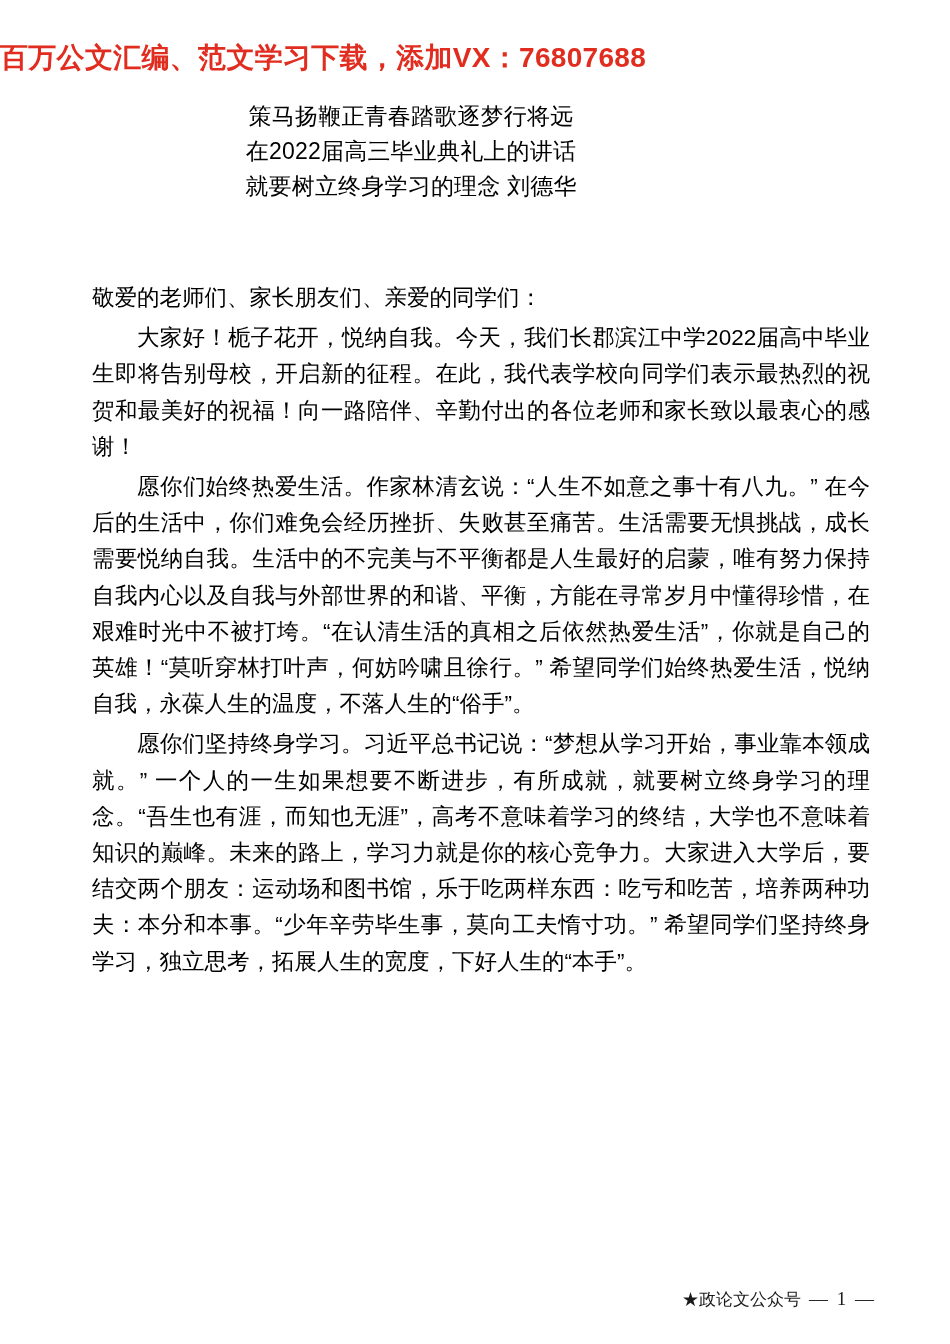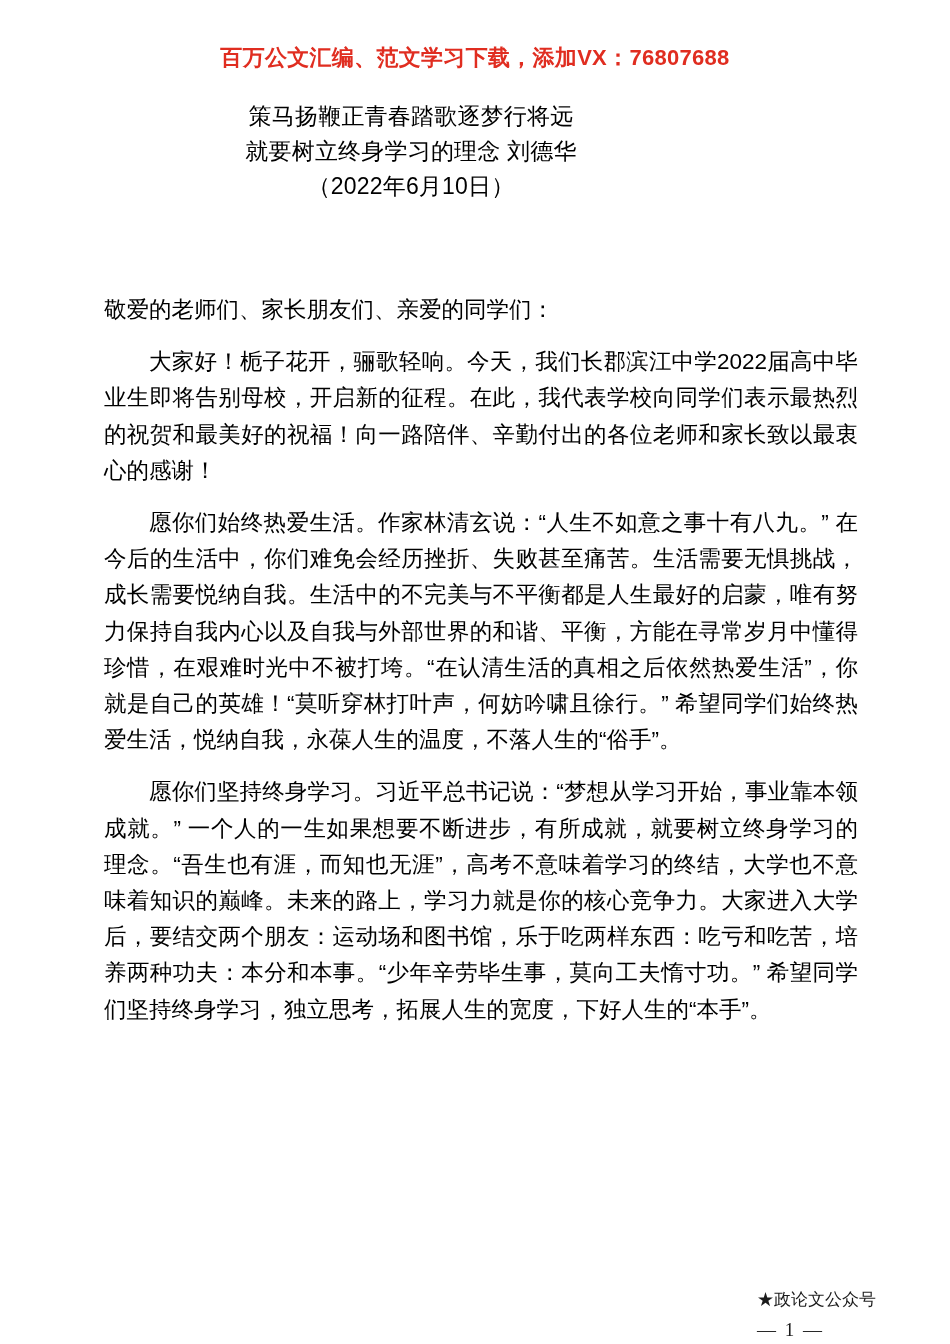--- a/index.html
+++ b/index.html
@@ -22,23 +22,22 @@
     height: 1344px;
     box-sizing: border-box;
   }
 
   
   .promo-banner {
     position: absolute;
     top: 43px;
     left: 0;
     width: 950px;
-    text-align: center;
     color: #e02d20;
-    font-size: 22px;
+    font-size: 28px;
     font-weight: 700;
     letter-spacing: 0.3px;
     line-height: 30px;
     white-space: nowrap;
   }
 
   
   .title-block {
     position: absolute;
     top: 99px;
@@ -59,21 +58,21 @@
     position: absolute;
     top: 276px;
     left: 88px;
     width: 786px;
   }
   .para {
     font-size: 22.5px;
     line-height: 36.2px;
     text-align: justify;
     text-justify: inter-ideograph;
-    margin: 16px;
+    margin: 4px;
     letter-spacing: 0px;
     word-break: break-all;
   }
   .para.indent {
     text-indent: 2em;
   }
 
   
   .footer {
     position: absolute;
@@ -82,21 +81,20 @@
     width: 950px;
   }
   .footer-inner {
     position: absolute;
     right: 74px;
     top: 0;
     display: flex;
     align-items: baseline;
     gap: 8px;
     white-space: nowrap;
-    flex-direction: column;
   }
   .watermark {
     font-family: "Liberation Serif", "DejaVu Serif", serif;
     font-size: 17px;
     color: #1a1a1a;
     letter-spacing: 0px;
   }
   .page-number {
     font-family: "Liberation Serif", "DejaVu Serif", serif;
     font-size: 19px;
@@ -106,27 +104,27 @@
 </style>
 </head>
 <body>
 
 <div class="page">
 
   <div class="promo-banner">百万公文汇编、范文学习下载，添加VX：76807688</div>
 
   <div class="title-block">
     <div class="title-line">策马扬鞭正青春踏歌逐梦行将远</div>
+    <div class="title-line">在2022届高三毕业典礼上的讲话</div>
     <div class="title-line">就要树立终身学习的理念  刘德华</div>
-    <div class="title-line">（2022年6月10日）</div>
   </div>
 
   <div class="body-block">
     <p class="para">敬爱的老师们、家长朋友们、亲爱的同学们：</p>
-    <p class="para indent">大家好！栀子花开，骊歌轻响。今天，我们长郡滨江中学2022届高中毕业生即将告别母校，开启新的征程。在此，我代表学校向同学们表示最热烈的祝贺和最美好的祝福！向一路陪伴、辛勤付出的各位老师和家长致以最衷心的感谢！</p>
+    <p class="para indent">大家好！栀子花开，悦纳自我。今天，我们长郡滨江中学2022届高中毕业生即将告别母校，开启新的征程。在此，我代表学校向同学们表示最热烈的祝贺和最美好的祝福！向一路陪伴、辛勤付出的各位老师和家长致以最衷心的感谢！</p>
     <p class="para indent">愿你们始终热爱生活。作家林清玄说：“人生不如意之事十有八九。” 在今后的生活中，你们难免会经历挫折、失败甚至痛苦。生活需要无惧挑战，成长需要悦纳自我。生活中的不完美与不平衡都是人生最好的启蒙，唯有努力保持自我内心以及自我与外部世界的和谐、平衡，方能在寻常岁月中懂得珍惜，在艰难时光中不被打垮。“在认清生活的真相之后依然热爱生活”，你就是自己的英雄！“莫听穿林打叶声，何妨吟啸且徐行。” 希望同学们始终热爱生活，悦纳自我，永葆人生的温度，不落人生的“俗手”。</p>
     <p class="para indent">愿你们坚持终身学习。习近平总书记说：“梦想从学习开始，事业靠本领成就。” 一个人的一生如果想要不断进步，有所成就，就要树立终身学习的理念。“吾生也有涯，而知也无涯”，高考不意味着学习的终结，大学也不意味着知识的巅峰。未来的路上，学习力就是你的核心竞争力。大家进入大学后，要结交两个朋友：运动场和图书馆，乐于吃两样东西：吃亏和吃苦，培养两种功夫：本分和本事。“少年辛劳毕生事，莫向工夫惰寸功。” 希望同学们坚持终身学习，独立思考，拓展人生的宽度，下好人生的“本手”。</p>
   </div>
 
   <div class="footer">
     <div class="footer-inner">
       <span class="watermark">★政论文公众号</span>
       <span class="page-number">— 1 —</span>
     </div>
   </div>

